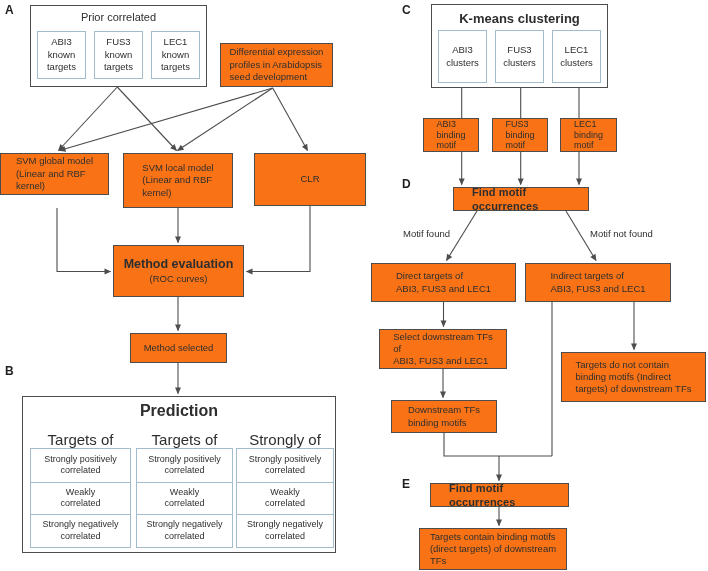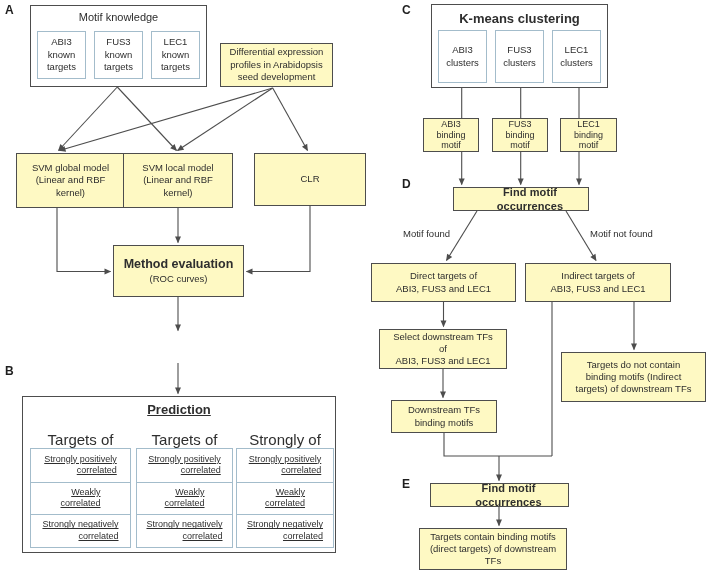--- a/index.html
+++ b/index.html
@@ -3,46 +3,46 @@
 <meta charset="utf-8">
 <style>
   html,body { margin:0; padding:0; background:#ffffff; }
   #canvas {
     position:relative; width:708px; height:571px; background:#ffffff;
     font-family:"Liberation Sans", sans-serif; color:#2e2e2e; overflow:hidden;
   }
   #wires { position:absolute; left:0; top:0; width:708px; height:571px; }
   .w { stroke:#4d4d4d; stroke-width:1.1; fill:none; }
   .box {
-    position:absolute; box-sizing:border-box; border:1px solid #4d4d4d; background:#fef9c3;
+    position:absolute; box-sizing:border-box; border:1px solid #4d4d4d; background:#f97316;
     display:flex; align-items:center; justify-content:center; flex-direction:column;
-    text-align:center; white-space:pre-line; font-size:9.5px; line-height:1.3;
+    text-align:left; white-space:pre-line; font-size:9.5px; line-height:1.3;
   }
   .boldbox { font-weight:bold; font-size:11px; letter-spacing:0.1px;padding-left:18px; }
   .bm { font-size:9px; line-height:1.18; }
   .tight { line-height:1.25; }
   .gbox { position:absolute; box-sizing:border-box; border:1px solid #4d4d4d; background:#fff; }
   .gtitle { text-align:center; margin-top:5px; font-size:11px; }
   .gtitle.bold { font-weight:bold; font-size:13px; margin-top:6px; }
   .grow { position:absolute; left:0; right:0; display:flex; justify-content:space-between; padding:0 6px; }
   .ibox {
     box-sizing:border-box; border:1px solid #a3bccb; background:#fff; width:49px;
     display:flex; align-items:center; justify-content:center; text-align:center;
     white-space:pre-line; font-size:9.5px; line-height:1.32;
   }
   .seclabel { position:absolute; font-weight:bold; font-size:12px; color:#1f1f1f; }
   .flabel { position:absolute; font-size:9.5px; }
   .me-title { font-weight:bold; font-size:12.5px; }
   .me-sub { font-size:9.5px; margin-top:1px; }
-  .ptitle { text-align:center; font-weight:bold; font-size:13px; margin-top:5px;text-decoration:underline; }
+  .ptitle { text-align:center; font-weight:bold; font-size:16px; margin-top:5px; }
   .phead { position:absolute; top:34px; text-align:center; font-size:15px; }
   .pcol { position:absolute; box-sizing:border-box; border:1px solid #a3bccb; background:#fff; }
   .pcell {
     box-sizing:border-box; height:33.333%; display:flex; align-items:center; justify-content:center;
-    text-align:right; white-space:pre-line; font-size:9px; line-height:1.3;text-decoration:underline;
+    text-align:center; white-space:pre-line; font-size:9px; line-height:1.3;
   }
   .pcell + .pcell { border-top:1px solid #a3bccb; }
 </style>
 </head>
 <body>
 
 <div id="canvas">
 
   <svg id="wires" viewBox="0 0 708 571">
     <defs>
@@ -83,50 +83,51 @@
     <path class="w" d="M499,507 L499,525.5" marker-end="url(#ah)"></path>
   </svg>
 
   <div class="seclabel" style="left:5px;top:3px">A</div>
   <div class="seclabel" style="left:5px;top:364px">B</div>
   <div class="seclabel" style="left:402px;top:3px">C</div>
   <div class="seclabel" style="left:402px;top:177px">D</div>
   <div class="seclabel" style="left:402px;top:477px">E</div>
 
   <div class="gbox" style="left:30px;top:5px;width:177px;height:82px">
-    <div class="gtitle">Motif knowledge</div>
+    <div class="gtitle">Prior correlated</div>
     <div class="grow" style="top:25px;height:48px">
       <div class="ibox">ABI3
 known
 targets</div>
       <div class="ibox">FUS3
 known
 targets</div>
       <div class="ibox">LEC1
 known
 targets</div>
     </div>
   </div>
 
   <div class="box" style="left:220px;top:43px;width:113px;height:44px">Differential expression
 profiles in Arabidopsis
 seed development</div>
-  <div class="box" style="left:16px;top:153px;width:109px;height:55px">SVM global model
+  <div class="box" style="left:0;top:153px;width:109px;height:42px">SVM global model
 (Linear and RBF
 kernel)</div>
   <div class="box" style="left:123px;top:153px;width:110px;height:55px">SVM local model
 (Linear and RBF
 kernel)</div>
   <div class="box" style="left:113px;top:245px;width:131px;height:52px">
     <div class="me-title">Method evaluation</div>
     <div class="me-sub">(ROC curves)</div>
   </div>
 
   <div class="box" style="left:254px;top:153px;width:112px;height:53px">CLR</div>
 
+  <div class="box" style="left:130px;top:333px;width:97px;height:30px">Method selected</div>
 
   <div class="gbox" style="left:22px;top:396px;width:314px;height:157px">
     <div class="ptitle">Prediction</div>
     <div class="phead" style="left:7px;width:101px">Targets of ABI3</div>
     <div class="phead" style="left:113px;width:97px">Targets of FUS3</div>
     <div class="phead" style="left:213px;width:98px">Strongly of LEC1</div>
     <div class="pcol" style="left:7px;top:51px;width:101px;height:100px">
       <div class="pcell">Strongly positively
 correlated</div>
       <div class="pcell">Weakly

